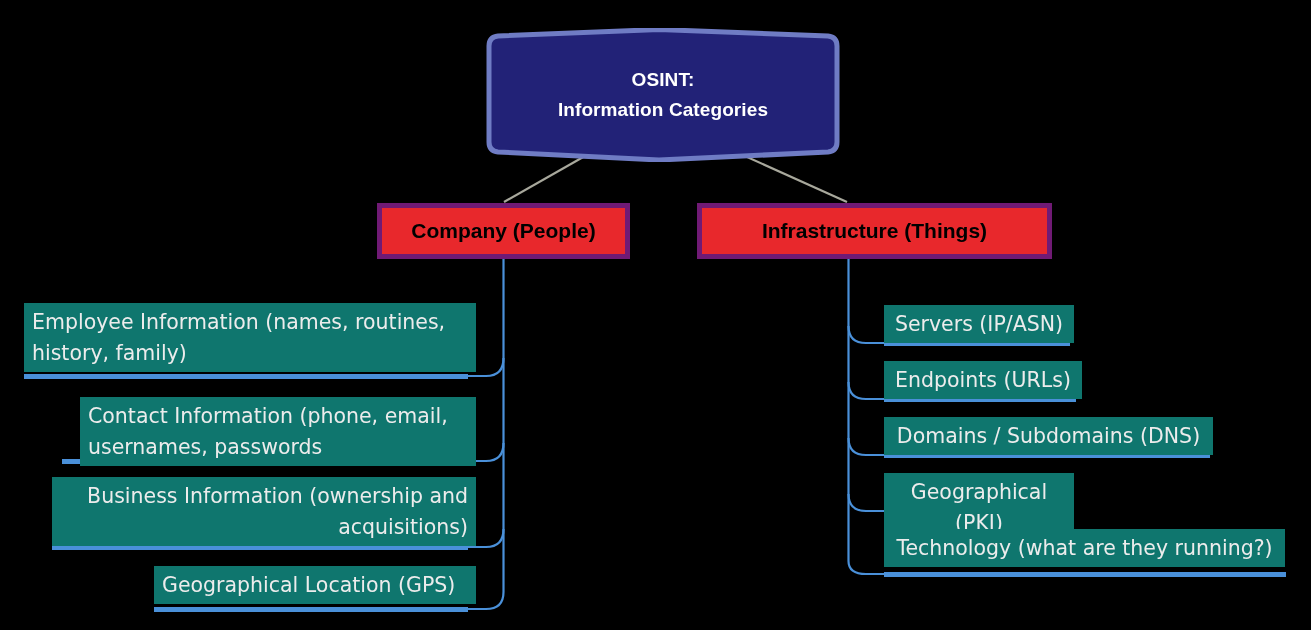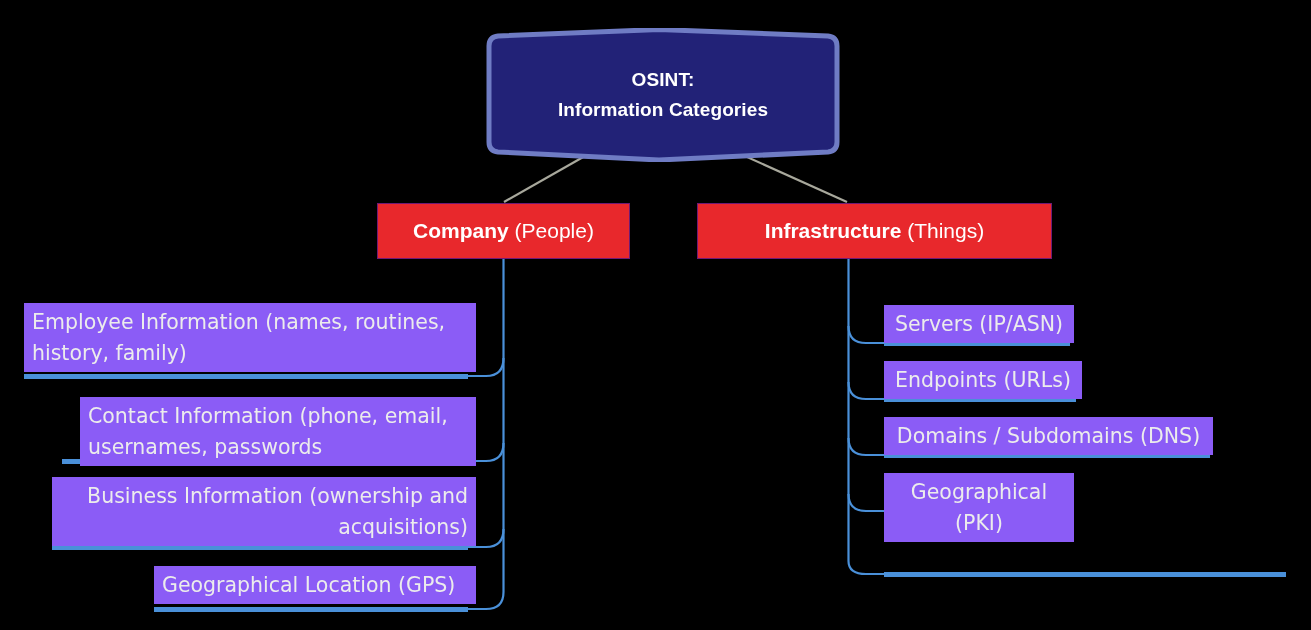--- a/index.html
+++ b/index.html
@@ -60,53 +60,53 @@
     font-size: 19px;
     line-height: 30px;
     text-align: center;
     letter-spacing: 0.1px;
   }
 
   
   .cat-box {
     position: absolute;
     background: #e8282c;
-    border: 1px solid #701a75;
+    border: 5px solid #701a75;
     box-sizing: border-box;
     display: flex;
     align-items: center;
     justify-content: center;
-    color: #ffffff;
+    color: #000000;
     font-family: "Liberation Sans", sans-serif;
     font-size: 21px;
     white-space: nowrap;
   }
   .cat-box .strong {
     font-weight: bold;
   }
   .cat-box .soft {
-    font-weight: normal;
+    font-weight: bold;
   }
   #cat-company {
     left: 377px;
     top: 203px;
     width: 253px;
     height: 56px;
   }
   #cat-infrastructure {
     left: 697px;
     top: 203px;
     width: 355px;
     height: 56px;
   }
 
   
   .leaf {
     position: absolute;
-    background: #8b5cf6;
+    background: #0f766e;
     color: #ececec;
     font-family: "DejaVu Sans", sans-serif;
     font-size: 20.5px;
     line-height: 31px;
     box-sizing: border-box;
     padding: 4px 8px 3px 8px;
     white-space: pre-line;
   }
   .leaf.right {
     text-align: center;
@@ -204,14 +204,15 @@
   <div class="leaf" id="leaf-l1">Contact Information (phone, email,
 usernames, passwords</div>
   <div class="leaf" id="leaf-l2">Business Information (ownership and
 acquisitions)</div>
   <div class="leaf" id="leaf-l3">Geographical Location (GPS)</div>
 
   <div class="leaf right" id="leaf-r0">Servers (IP/ASN)</div>
   <div class="leaf right" id="leaf-r2">Domains / Subdomains (DNS)</div>
   <div class="leaf right" id="leaf-r1">Endpoints (URLs)</div>
   <div class="leaf right" id="leaf-r3">Geographical (PKI)</div>
+  <div class="leaf right" id="leaf-r4">Technology (what are they running?)</div>
 
 </div>
 
 </body></html>

